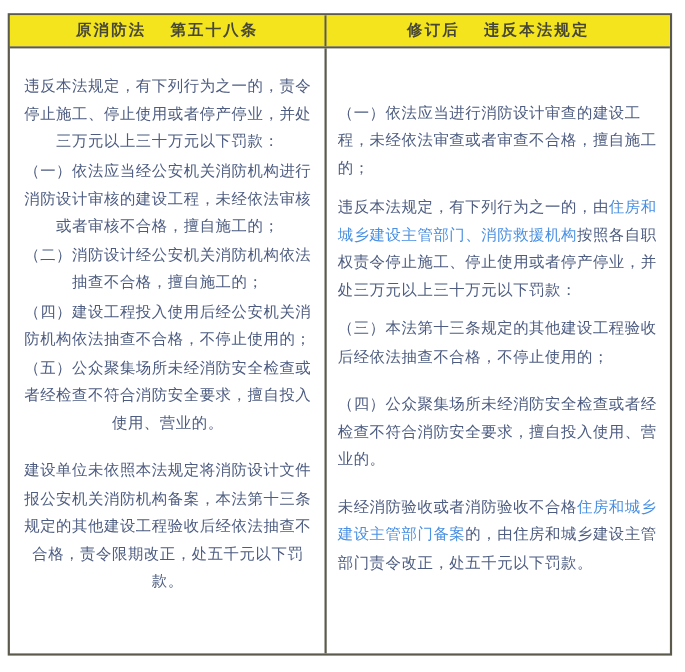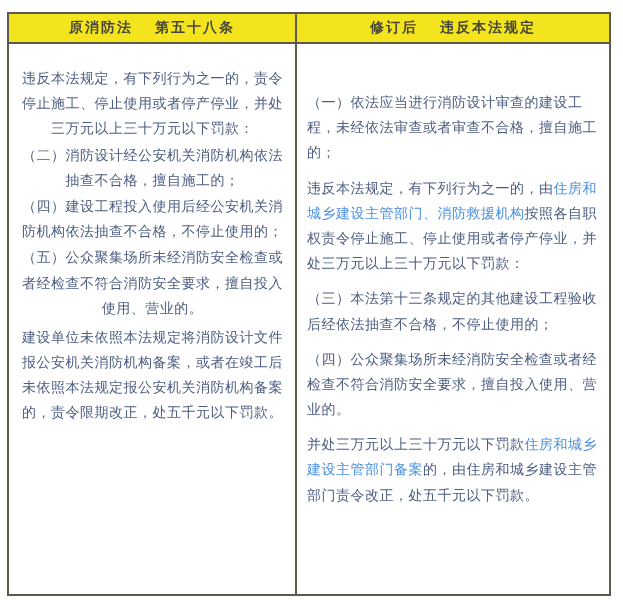--- a/index.html
+++ b/index.html
@@ -65,42 +65,43 @@
     border-right: 2px solid var(--border, #5b5a4c);
     padding: 22px 11px 0 12px;
   }
   .body-cell.right {
     flex: 1;
     padding: 46px 12px 0 10px;
   }
   .body-cell p { margin: 0; }
   .body-cell.left p { margin-bottom: 1px; text-align: center; }
   .body-cell.right p { margin-bottom: 10px; }
-  .body-cell p.gap-before { margin-top: 4px; }
+  .body-cell p.gap-before { margin-top: 18px; }
   .hl { color: var(--highlight-text, #4a90e2); }
 </style>
 </head>
 <body style="background: rgb(255, 255, 255);">
 
 <div class="stage">
   <div class="law-table">
     <div class="header-row">
       <div class="header-cell left">原消防法　 第五十八条</div>
       <div class="header-cell right">修订后　 违反本法规定</div>
     </div>
     <div class="body-row">
       <div class="body-cell left">
           <p><span>违反本法规定，有下列行为之一的，责令停止施工、停止使用或者停产停业，并处三万元以上三十万元以下罚款：</span></p>
+          <p><span>（一）依法应当经公安机关消防机构进行消防设计审核的建设工程，未经依法审核或者审核不合格，擅自施工的；</span></p>
           <p><span>（二）消防设计经公安机关消防机构依法抽查不合格，擅自施工的；</span></p>
           <p><span>（四）建设工程投入使用后经公安机关消防机构依法抽查不合格，不停止使用的；</span></p>
           <p><span>（五）公众聚集场所未经消防安全检查或者经检查不符合消防安全要求，擅自投入使用、营业的。</span></p>
-          <p class="gap-before"><span>建设单位未依照本法规定将消防设计文件报公安机关消防机构备案，或者在竣工后未依照本法规定报公安机关消防机构备案的，责令限期改正，处五千元以下罚款。</span></p>
+          <p class="gap-before"><span>建设单位未依照本法规定将消防设计文件报公安机关消防机构备案，本法第十三条规定的其他建设工程验收后经依法抽查不合格，责令限期改正，处五千元以下罚款。</span></p>
         </div>
       <div class="body-cell right">
           <p><span>（一）依法应当进行消防设计审查的建设工程，未经依法审查或者审查不合格，擅自施工的；</span></p>
           <p><span>违反本法规定，有下列行为之一的，由</span><span class="hl">住房和城乡建设主管部门、消防救援机构</span><span>按照各自职权责令停止施工、停止使用或者停产停业，并处三万元以上三十万元以下罚款：</span></p>
           <p><span>（三）本法第十三条规定的其他建设工程验收后经依法抽查不合格，不停止使用的；</span></p>
           <p class="gap-before"><span>（四）公众聚集场所未经消防安全检查或者经检查不符合消防安全要求，擅自投入使用、营业的。</span></p>
-          <p class="gap-before"><span>并处三万元以上三十万元以下罚款</span><span class="hl">住房和城乡建设主管部门备案</span><span>的，由住房和城乡建设主管部门责令改正，处五千元以下罚款。</span></p>
+          <p class="gap-before"><span>未经消防验收或者消防验收不合格</span><span class="hl">住房和城乡建设主管部门备案</span><span>的，由住房和城乡建设主管部门责令改正，处五千元以下罚款。</span></p>
         </div>
     </div>
   </div>
 </div>
 
 </body></html>

